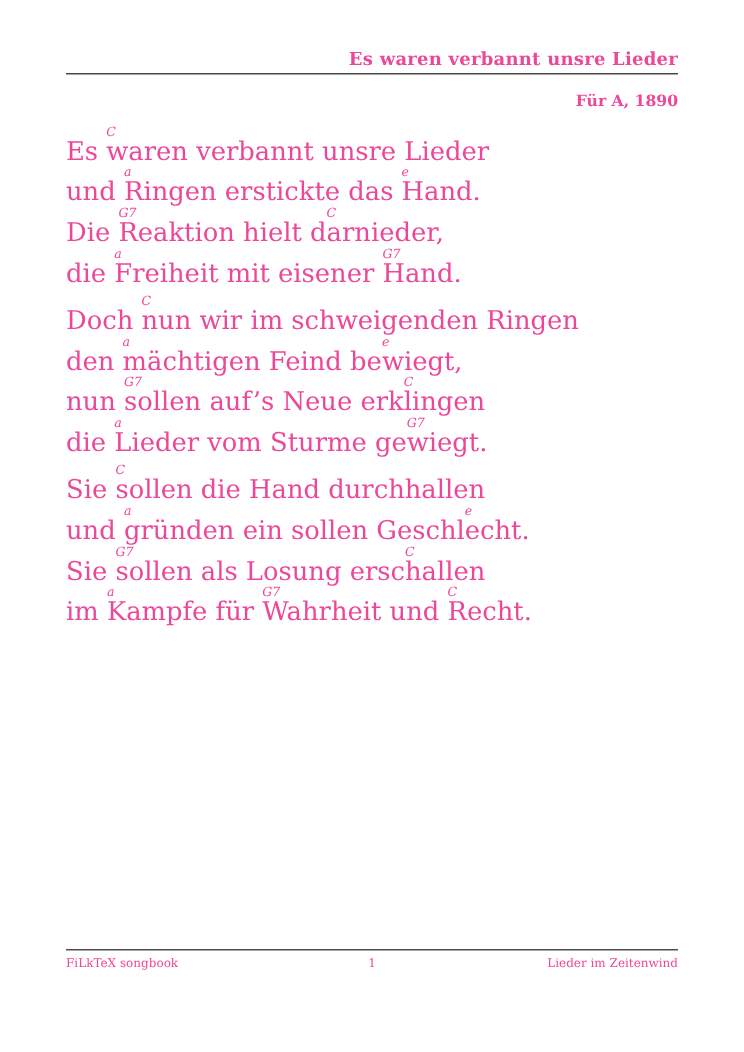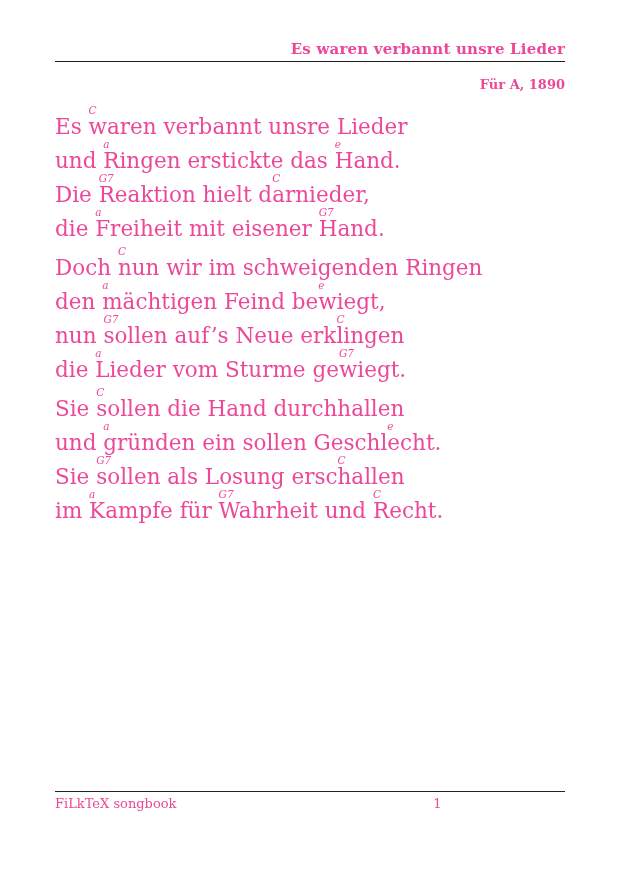--- a/index.html
+++ b/index.html
@@ -58,21 +58,21 @@
     letter-spacing: 0;
   }
   .footer {
     position: absolute;
     left: 55px;
     right: 55px;
     top: 791px;
     border-top: 1.2px solid #222222;
     padding-top: 4px;
     display: flex;
-    font-size: 13px;
+    font-size: 10px;
     line-height: 16px;
   }
   .footer > span { flex: 1; }
   .footer-left   { text-align: left; }
   .footer-center { text-align: center; }
   .footer-right  { text-align: right; }
 </style>
 </head>
 <body>
 
@@ -102,14 +102,15 @@
           <div class="line"><span class="seg"><span>und </span></span><span class="seg"><span class="chord">a</span><span>gründen ein sollen Geschl</span></span><span class="seg"><span class="chord">e</span><span>echt.</span></span></div>
           <div class="line"><span class="seg"><span>Sie </span></span><span class="seg"><span class="chord">G7</span><span>sollen als Losung ersc</span></span><span class="seg"><span class="chord">C</span><span>hallen</span></span></div>
           <div class="line"><span class="seg"><span>im </span></span><span class="seg"><span class="chord">a</span><span>Kampfe für </span></span><span class="seg"><span class="chord">G7</span><span>Wahrheit und </span></span><span class="seg"><span class="chord">C</span><span>Recht.</span></span></div>
         </div>
       </div>
   </div>
 
   <div class="footer">
     <span class="footer-left">FiLkTeX songbook</span>
     <span class="footer-center">1</span>
+    <span class="footer-right">Lieder im Zeitenwind</span>
   </div>
 </div>
 
 </body></html>

